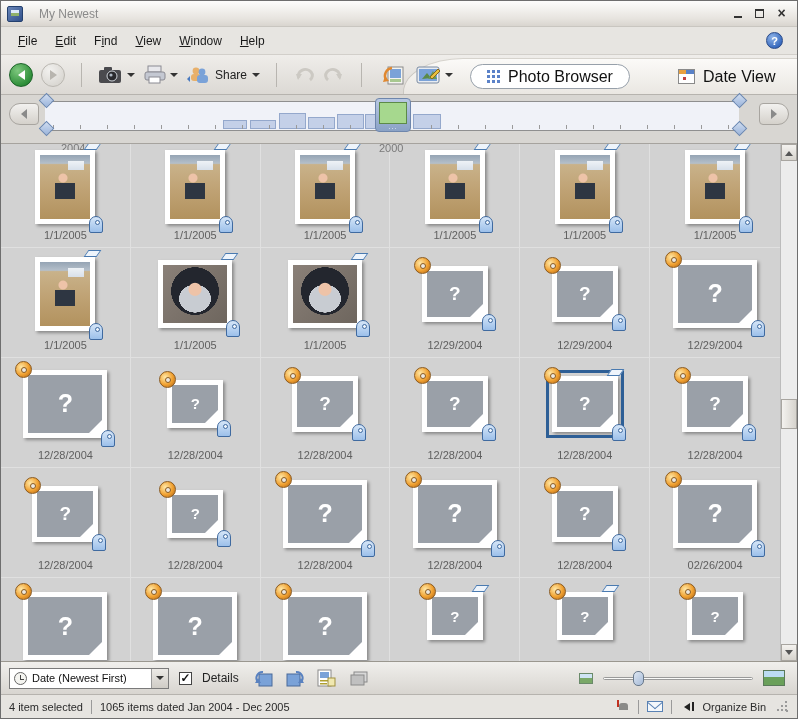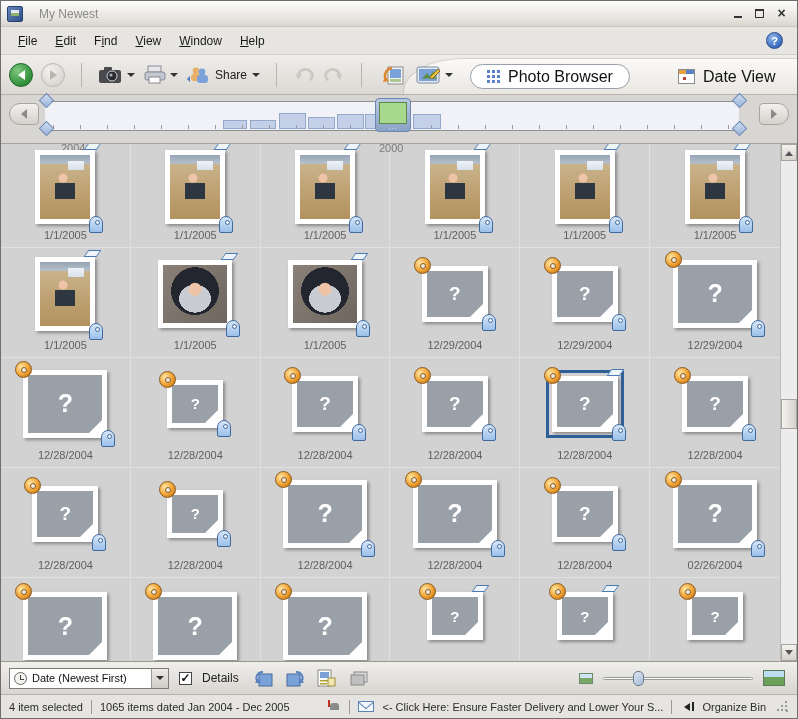--- a/index.html
+++ b/index.html
@@ -734,21 +734,20 @@
   </div>
 
   <div class="statusbar">
     <span>4 item selected</span>
     <div class="sb-sep"></div>
     <span>1065 items dated Jan 2004 - Dec 2005</span>
     <div class="status-right">
       <div class="mailbox"></div>
       <div class="sb-sep"></div>
       <div class="envelope"></div>
-      <span>&lt;- Click Here: Ensure Faster Delivery and Lower Your S...</span>
       <div class="sb-sep"></div>
       <div class="bin-toggle">
         <div class="bin-tri"></div>
         <div class="bin-bar"></div>
       </div>
       <span>Organize Bin</span>
       <div class="grip" id="grip">
           <div class="grip-dot" style="left: 9px; top: 1px;"></div>
           <div class="grip-dot" style="left: 5px; top: 5px;"></div>
           <div class="grip-dot" style="left: 9px; top: 5px;"></div>

